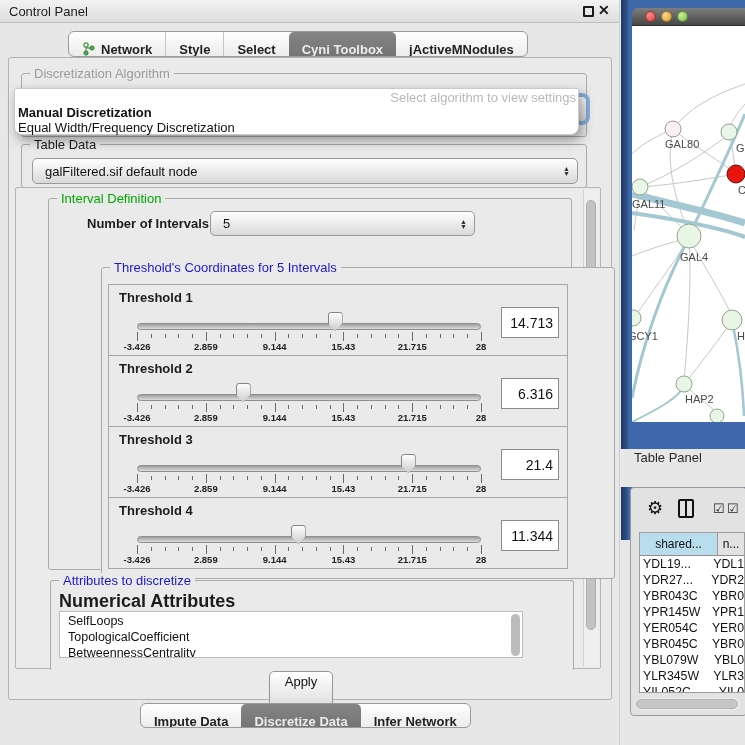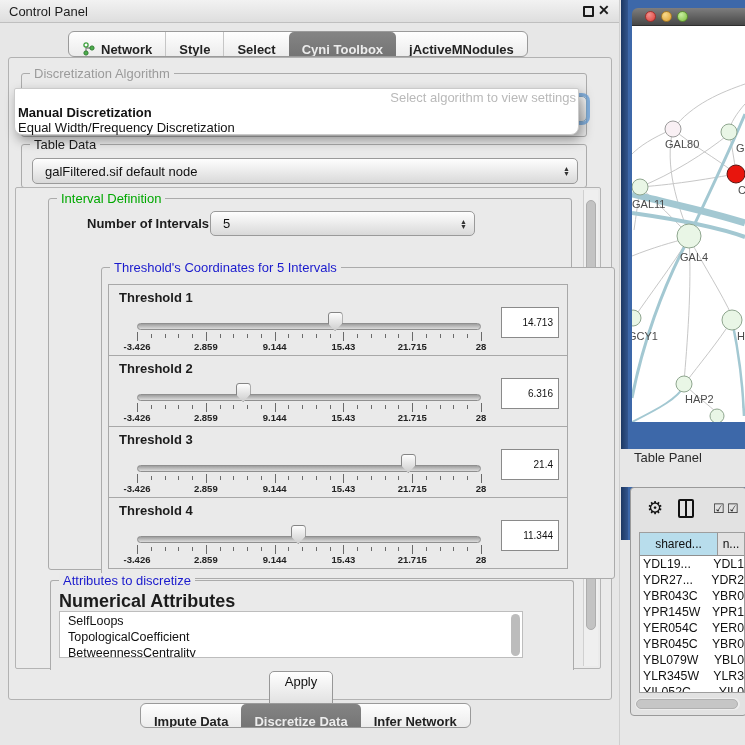--- a/index.html
+++ b/index.html
@@ -51,21 +51,21 @@
   .th-panel:first-child{margin-top:0;}
   .th-label{position:absolute;left:10px;top:5px;font-size:13px;font-weight:bold;color:#1c1c1c;}
   .slider{position:absolute;left:28px;top:0;width:344px;height:72px;}
   .track{position:absolute;left:0;right:0;top:38px;height:7px;border-radius:4px;background:linear-gradient(#9e9e9e,#dcdcdc);border:1px solid #8f8f8f;}
   .thumb{position:absolute;top:27px;width:15px;height:19px;margin-left:-8px;background:linear-gradient(#fdfdfd,#cfcfcf);border:1px solid #858585;clip-path:polygon(0 0,100% 0,100% 58%,50% 100%,0 58%);border-radius:3px 3px 0 0;}
   .ticks{position:absolute;left:0;top:47px;width:100%;height:10px;}
   .tick{position:absolute;top:2px;width:1px;height:4px;background:#6a6a6a;}
   .tick.major{top:0;height:9px;}
   .tick-labels{position:absolute;left:0;top:56px;width:100%;height:12px;}
   .tick-label{position:absolute;transform:translateX(-50%);font-size:9.5px;font-weight:bold;color:#222;white-space:nowrap;}
-  .value-box{position:absolute;left:392px;top:22px;width:58px;height:31px;background:#fff;border:1px solid #8a8a8a;font-size:10px;color:#111;display:flex;align-items:center;justify-content:flex-end;padding-right:5px;}
+  .value-box{position:absolute;left:392px;top:22px;width:58px;height:31px;background:#fff;border:1px solid #8a8a8a;font-size:14px;color:#111;display:flex;align-items:center;justify-content:flex-end;padding-right:5px;}
 
   .attr-sub{position:absolute;left:8px;top:10px;font-size:18px;font-weight:bold;color:#1c1c1c;}
   .attr-list{position:absolute;left:8px;top:30px;width:464px;height:47px;background:#fff;border:1px solid #bdbdbd;overflow:hidden;padding:1px 0 0 8px;}
   .attr-item{font-size:12.5px;color:#111;line-height:16px;}
 
   .apply-btn{position:absolute;left:260px;top:613px;width:64px;height:39px;border:1px solid #979797;border-radius:5px;background:linear-gradient(#ffffff,#dcdcdc);font-size:13px;color:#111;text-align:center;line-height:19px;}
 
   .bottom-tabbar{position:absolute;left:140px;top:703px;height:25px;display:flex;background:linear-gradient(#fefefe,#ececec);border:1px solid #9a9a9a;border-radius:6px;overflow:hidden;}
 
   

